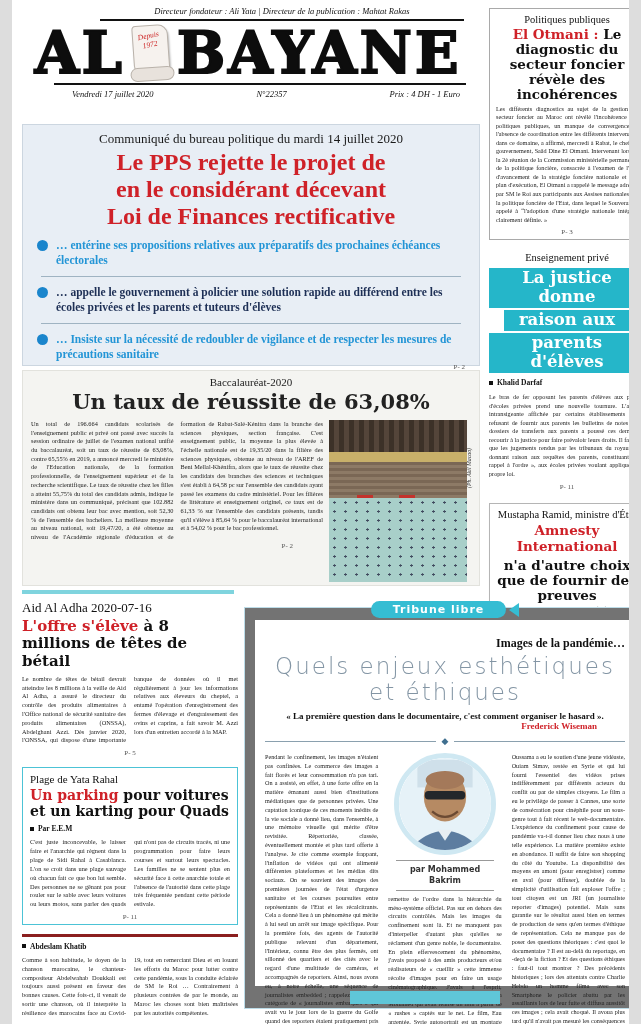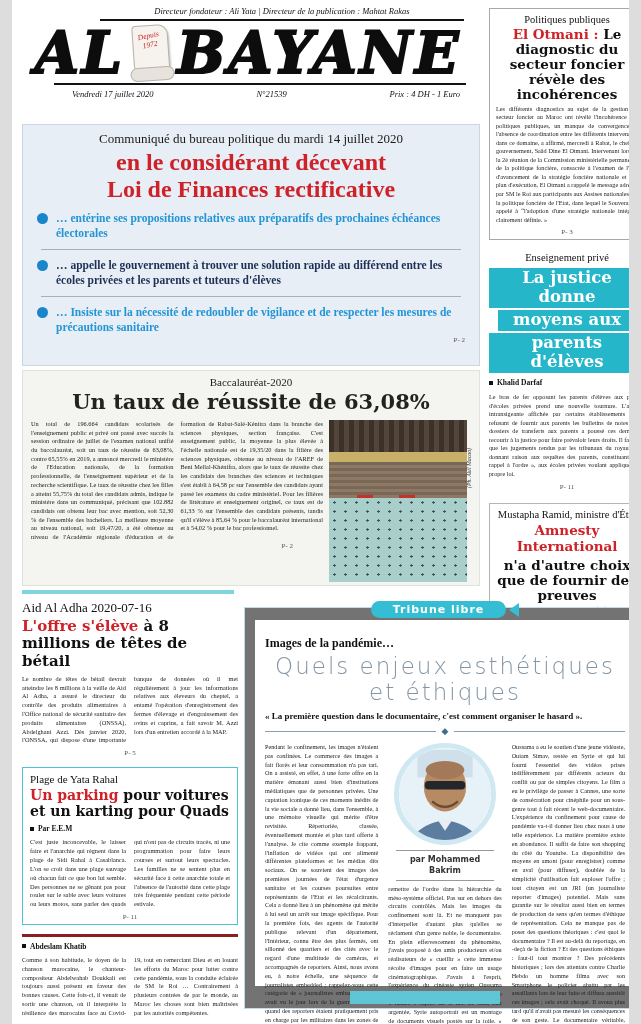--- a/index.html
+++ b/index.html
@@ -4,21 +4,21 @@
 <style>
   html,body{margin:0;padding:0;background:#dddddd;}
   .page{position:relative;width:617px;height:1024px;background:#ffffff;margin:0 auto;
         font-family:"Liberation Serif",serif;color:#222;overflow:hidden;}
   
   .mast{position:absolute;left:0;top:0;width:472px;}
   .directors{margin:6px 20px 0 88px;text-align:center;font-style:italic;font-size:8.5px;
              border-bottom:2.5px solid #121212;padding-bottom:3px;color:#111;}
   .mast-title{display:flex;align-items:center;justify-content:center;gap:4px;margin-top:2px;}
   .mast-word{font-family:"DejaVu Serif",serif;font-weight:bold;font-size:57px;letter-spacing:3px;
-             color:#0d0d0d;-webkit-text-stroke:2.2px #0d0d0d;line-height:1;font-style:italic;}
+             color:#0d0d0d;-webkit-text-stroke:2.2px #0d0d0d;line-height:1;}
   .scroll-logo{width:44px;height:58px;position:relative;transform:rotate(-4deg);flex:0 0 auto;}
   .scroll-paper{position:absolute;left:4px;top:2px;width:34px;height:46px;background:#f6f2ee;
                 border:1px solid #b9b2aa;border-radius:4px 10px 2px 8px;box-shadow:1px 2px 2px rgba(0,0,0,.25);}
   .scroll-curl{position:absolute;left:0px;bottom:0px;width:42px;height:12px;background:#e8e2dc;
                border:1px solid #b9b2aa;border-radius:8px;}
   .scroll-text{position:absolute;left:6px;top:8px;width:30px;text-align:center;color:#c22; 
                font-style:italic;font-size:7.5px;line-height:1.2;transform:rotate(-8deg);}
   .mast-rule{margin:2px 18px 0 42px;border-bottom:2.5px solid #121212;}
   .dateline{display:flex;justify-content:space-between;margin:4px 24px 0 60px;
             font-style:italic;font-size:8.5px;color:#111;}
@@ -82,24 +82,24 @@
           font-size:6.5px;padding:1px 0;}
   
   .tribune{position:absolute;left:232px;top:607px;width:402px;height:402px;background:#737373;
            border:1px solid #bcdce8;box-sizing:border-box;}
   .trib-panel{position:absolute;left:10px;top:12px;right:10px;bottom:22px;background:#ffffff;padding:6px 10px;box-sizing:border-box;}
   .trib-badge-row{position:absolute;left:0;top:-7px;width:100%;display:flex;justify-content:center;align-items:center;gap:3px;}
   .trib-badge{background:#35bdd3;color:#fff;font-family:"DejaVu Sans",sans-serif;font-weight:bold;
               font-size:11px;letter-spacing:1px;padding:2px 22px;border-radius:9px;}
   .trib-arrow{width:0;height:0;border-top:7px solid transparent;border-bottom:7px solid transparent;
               border-right:10px solid #35bdd3;}
-  .trib-kicker{text-align:left;font-weight:bold;font-size:12px;margin-top:10px;color:#111;}
+  .trib-kicker{text-align:right;font-weight:bold;font-size:12px;margin-top:10px;color:#111;}
   .trib-head{text-align:center;font-family:"DejaVu Sans",sans-serif;font-weight:200;font-size:23px;
              letter-spacing:2px;color:#8395a4;margin-top:2px;}
-  .trib-quote{font-weight:bold;font-size:9px;margin-top:6px;color:#111;}
+  .trib-quote{text-align:center;font-weight:bold;font-size:9px;margin-top:6px;color:#111;}
   .trib-author{text-align:right;font-weight:bold;font-size:9px;color:#cf2128;padding-right:28px;}
   .trib-div{display:flex;align-items:center;gap:6px;margin-top:6px;}
   .trib-div .l{flex:1;border-top:1px solid #8aa0ae;}
   .trib-div .d{color:#3f6f8f;font-size:9px;line-height:1;}
   .trib-cols{display:flex;gap:10px;margin-top:7px;}
   .tcol{width:118px;font-size:6.2px;line-height:1.42;text-align:justify;color:#222;}
   .portrait{width:92px;height:92px;border-radius:50%;overflow:hidden;border:5px solid #cfe8f2;margin:0 auto;}
   .pb-byline{margin:5px 8px 4px 8px;text-align:center;font-family:"DejaVu Sans",sans-serif;font-weight:bold;
              font-size:8px;color:#333;border-top:1px solid #999;border-bottom:1px solid #999;padding:3px 0;}
   .trib-footbar{position:absolute;left:105px;bottom:4px;width:150px;height:13px;background:#5fc6d8;}
@@ -116,39 +116,40 @@
       <span class="scroll-logo">
         <span class="scroll-paper"></span>
         <span class="scroll-curl"></span>
         <span class="scroll-text">Depuis 1972</span>
       </span>
       <span class="mast-word">BAYANE</span>
     </div>
     <div class="mast-rule"></div>
     <div class="dateline">
       <span>Vendredi 17 juillet 2020</span>
-      <span>N°21539</span>
+      <span>N°22357</span>
       <span>Prix : 4 DH - 1 Euro</span>
     </div>
   </div>
 
   <div class="communique">
     <div class="com-kicker">Communiqué du bureau politique du mardi 14 juillet 2020</div>
     <div class="com-head">
+      <div>Le PPS rejette le projet de</div>
       <div>en le considérant décevant</div>
       <div>Loi de Finances rectificative</div>
     </div>
     <div class="bullet-row">
       <span class="dot"></span>
       <span class="bullet-text b-blue">… entérine ses propositions relatives aux préparatifs des prochaines échéances électorales</span>
     </div>
     <div class="bullet-sep"></div>
     <div class="bullet-row">
       <span class="dot"></span>
-      <span class="bullet-text b-dark">… appelle le gouvernement à trouver une solution rapide au différend entre les écoles privées et les parents et tuteurs d'élèves</span>
+      <span class="bullet-text b-dark">… appelle le gouvernement à policier une solution rapide au différend entre les écoles privées et les parents et tuteurs d'élèves</span>
     </div>
     <div class="bullet-sep"></div>
     <div class="bullet-row">
       <span class="dot"></span>
       <span class="bullet-text b-blue">… Insiste sur la nécessité de redoubler de  vigilance et de respecter les mesures de précautions sanitaire</span>
     </div>
     <div class="pref">P- 2</div>
   </div>
 
   <div class="bac">
@@ -219,21 +220,21 @@
         <span class="red">El Otmani :</span><span> Le diagnostic du secteur foncier révèle des incohérences</span>
       </div>
       <div class="rc-body">Les différents diagnostics au sujet de la gestion du secteur foncier au Maroc ont révélé l'incohérence des politiques publiques, un manque de convergence et l'absence de coordination entre les différents intervenants dans ce domaine, a affirmé, mercredi à Rabat, le chef du gouvernement, Saâd Dine El Otmani. Intervenant lors de la 2è réunion de la Commission ministérielle permanente de la politique foncière, consacrée à l'examen de l'état d'avancement de la stratégie foncière nationale et son plan d'exécution, El Otmani a rappelé le message adressé par SM le Roi aux participants aux Assises nationales sur la politique foncière de l'Etat, dans lequel le Souverain a appelé à “l'adoption d'une stratégie nationale intégrée clairement définie. »</div>
       <div class="pcenter">P- 3</div>
     </div>
 
     <div class="rc2">
       <div class="rc-kicker">Enseignement privé</div>
       <div class="cyan-head">
         <span>La justice donne</span><br>
-        <span>moyens aux</span><br>
+        <span>raison aux</span><br>
         <span>parents d'élèves</span>
       </div>
       <div class="byline">
         <span class="bsq"></span>
         <span>Khalid Darfaf</span>
       </div>
       <div class="rc-body" style="margin-top:6px;">Le bras de fer opposant les parents d'élèves aux patrons d'écoles privées prend une nouvelle tournure.  L'attitude intransigeante affichée par certains établissements privés refusant de fournir aux parents les bulletins de notes et les dossiers de transferts aux parents a poussé ces derniers à recourir à la justice pour faire prévaloir leurs droits. Il faut dire que les jugements rendus par les tribunaux du royaume en donnant raison aux requêtes des parents, constituant un « rappel à l'ordre », aux écoles privées voulant appliquer leur propre loi.</div>
       <div class="pcenter">P- 11</div>
     </div>
 
@@ -248,20 +249,21 @@
 
   <div class="tribune">
     <div class="trib-badge-row">
       <span class="trib-badge">Tribune libre</span>
       <span class="trib-arrow"></span>
     </div>
     <div class="trib-panel">
       <div class="trib-kicker">Images de la pandémie…</div>
       <div class="trib-head">Quels enjeux esthétiques et éthiques</div>
       <div class="trib-quote">« La première question dans le documentaire, c'est comment organiser le hasard ».</div>
+      <div class="trib-author">Frederick Wiseman</div>
       <div class="trib-div">
         <span class="l"></span>
           <span class="d">◆</span>
           <span class="l"></span>
       </div>
       <div class="trib-cols">
         <div class="tcol">Pendant le confinement, les images n'étaient pas confinées. Le commerce des images a fait florès et leur consommation n'a pas tari. On a assisté, en effet, à une forte offre en la matière émanant aussi bien d'institutions médiatiques que de personnes privées.  Une captation iconique de ces moments inédits de la vie sociale a donné lieu, dans l'ensemble,  à une mémoire visuelle qui mérite d'être revisitée. Répertoriée, classée, éventuellement montée et plus tard offerte à l'analyse. Je cite comme exemple frappant, l'inflation de  vidéos qui ont alimenté  différentes plateformes et les médias dits sociaux. On se souvient des images des premières journées de l'état d'urgence sanitaire et les courses poursuites entre représentants de l'Etat et les récalcitrants. Cela a donné lieu à un phénomène qui mérite à lui seul un arrêt sur image spécifique. Pour la première fois, des agents de l'autorité publique relevant d'un département, l'Intérieur, connu être des plus fermés, ont sillonné des quartiers et des cités avec le regard d'une multitude de caméras, et accompagnés de reporters. Ainsi, nous avons eu,  à notre échelle, une séquence de journalistes embedded ; rappelez-vous cette catégorie de « journalistes embarqués » qui avait vu le jour lors de la guerre du Golfe quand des reporters étaient pratiquement pris en charge par les militaires dans les zones de combat. Certains agents d'autorité ont aimé l'exercice et n'ont pas hésité à adopter des postures médiatiques, devenant des stars d'un jour sans avoir que des consignes ne viennent</div>
         <div class="tcol">
           <div class="portrait">
             <svg viewBox="0 0 100 100" width="92" height="92">

